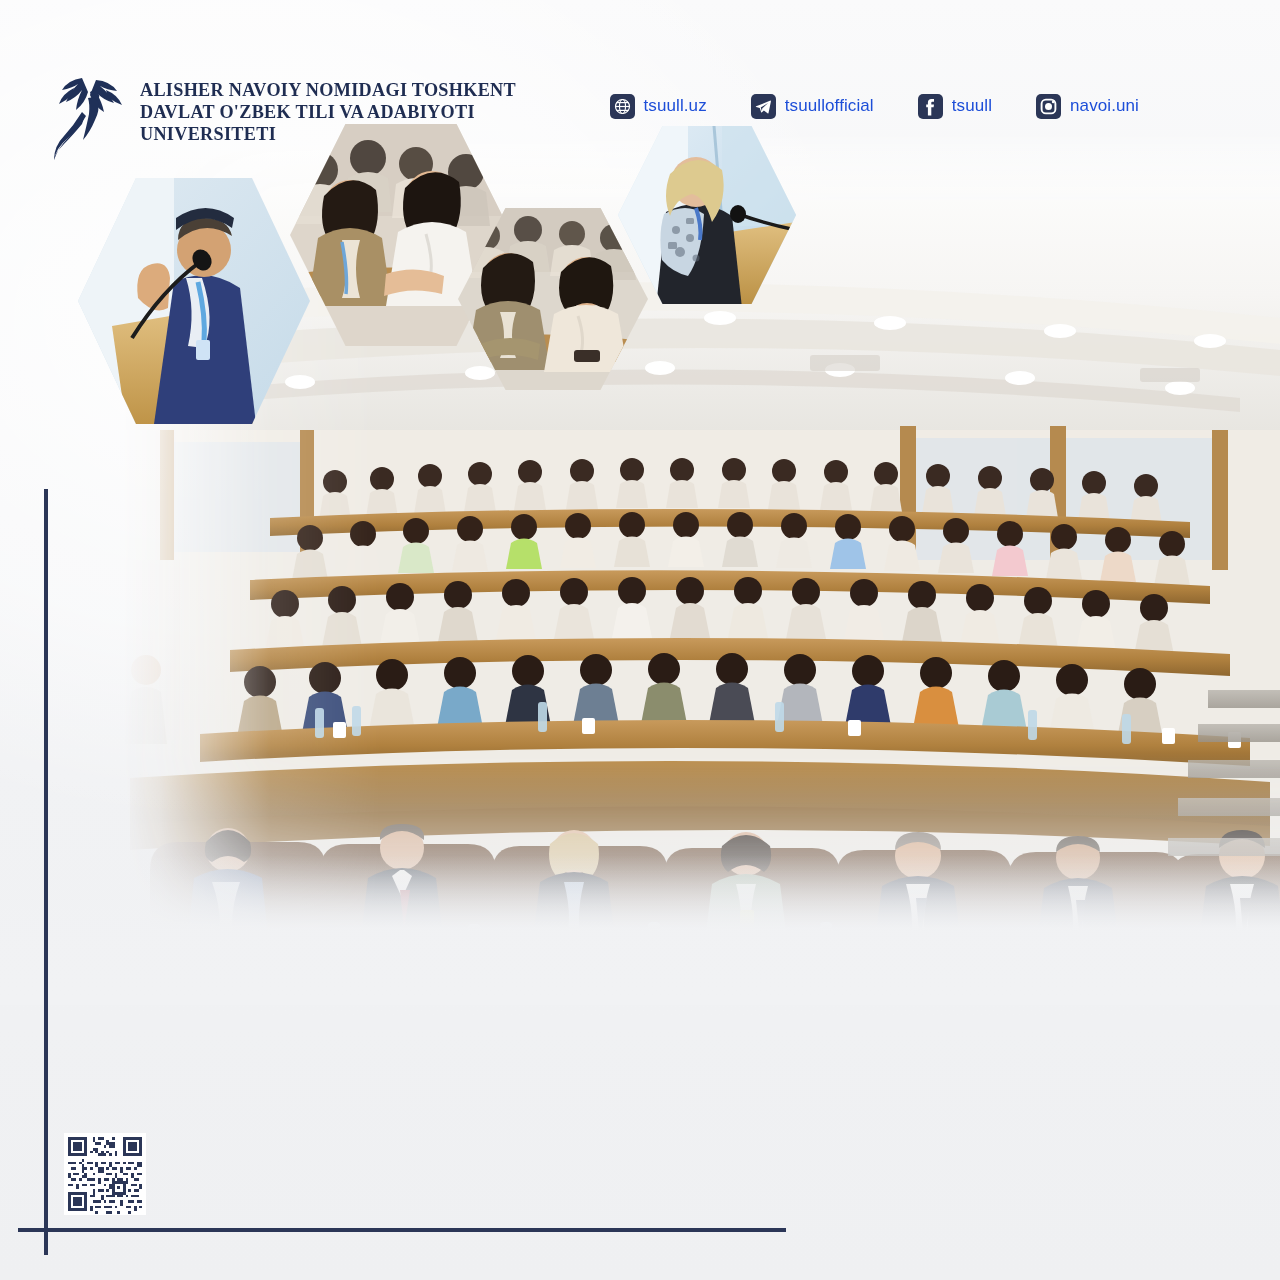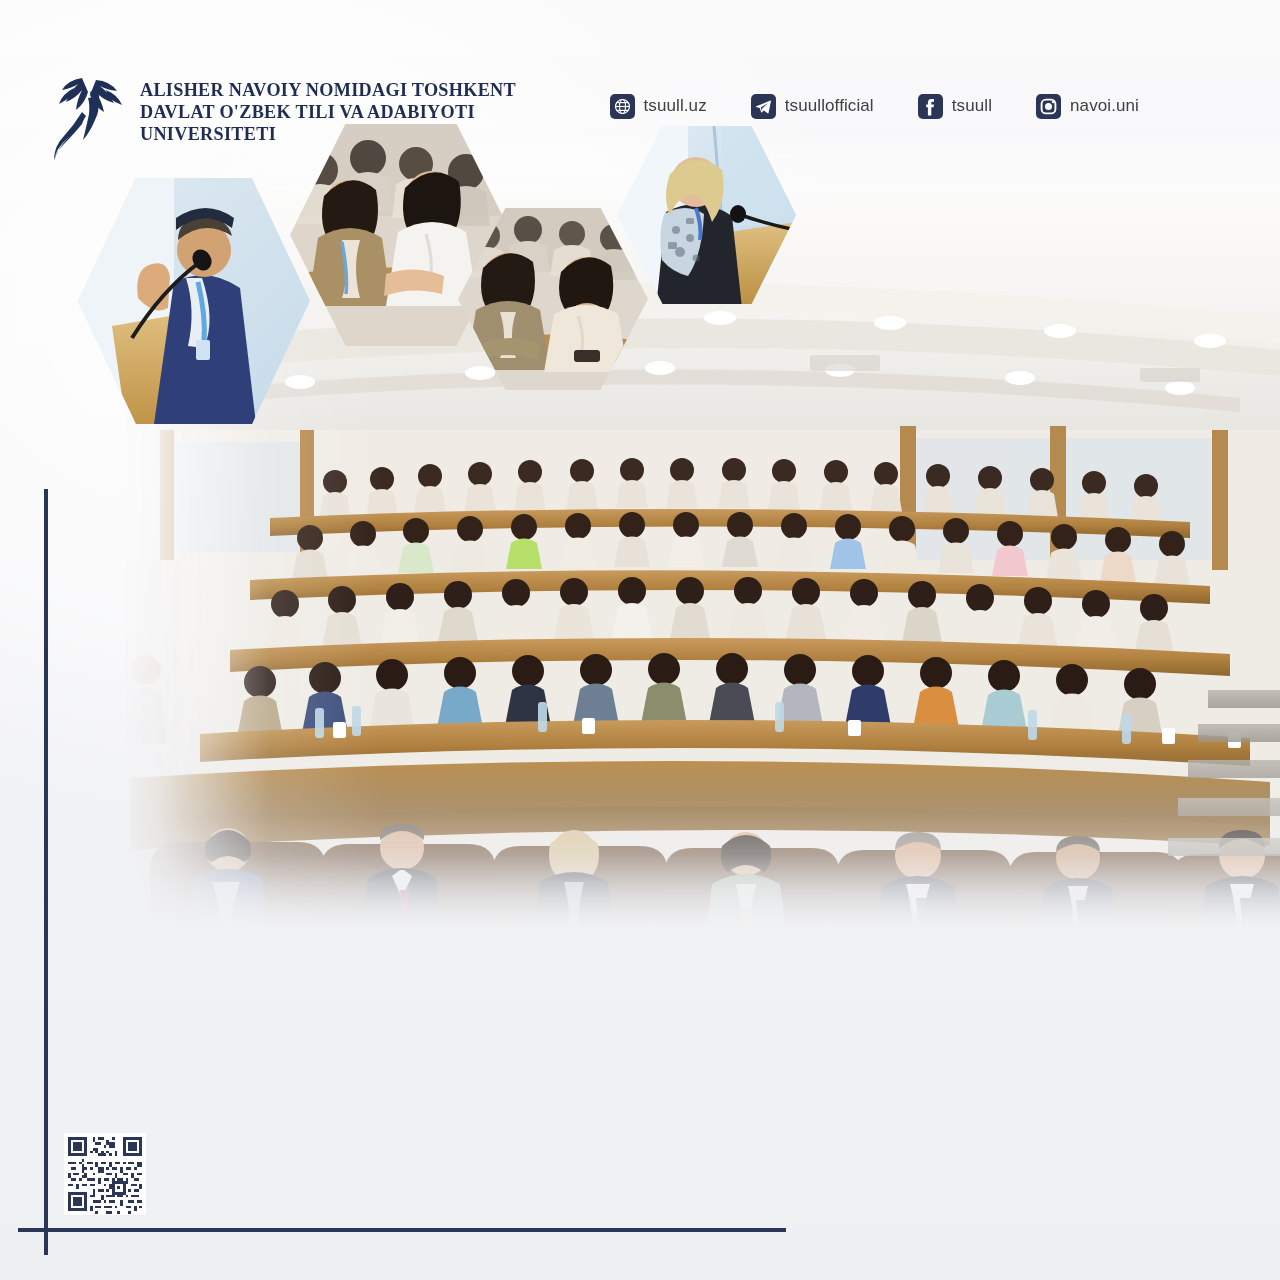--- a/index.html
+++ b/index.html
@@ -119,21 +119,21 @@
   }
   .social-icon {
     width: 25px; height: 25px;
     flex: none;
     display: block;
   }
   .social-icon svg { display: block; width: 100%; height: 100%; }
   .social-label {
     font-family: "Liberation Sans", sans-serif;
     font-size: 17px;
-    color: #404040;
+    color: #1d4ed8;
     letter-spacing: 0.1px;
   }
 
   
   .rule-vertical {
     position: absolute;
     left: 44px;
     top: 489px;
     width: 4px;
     height: 766px;

